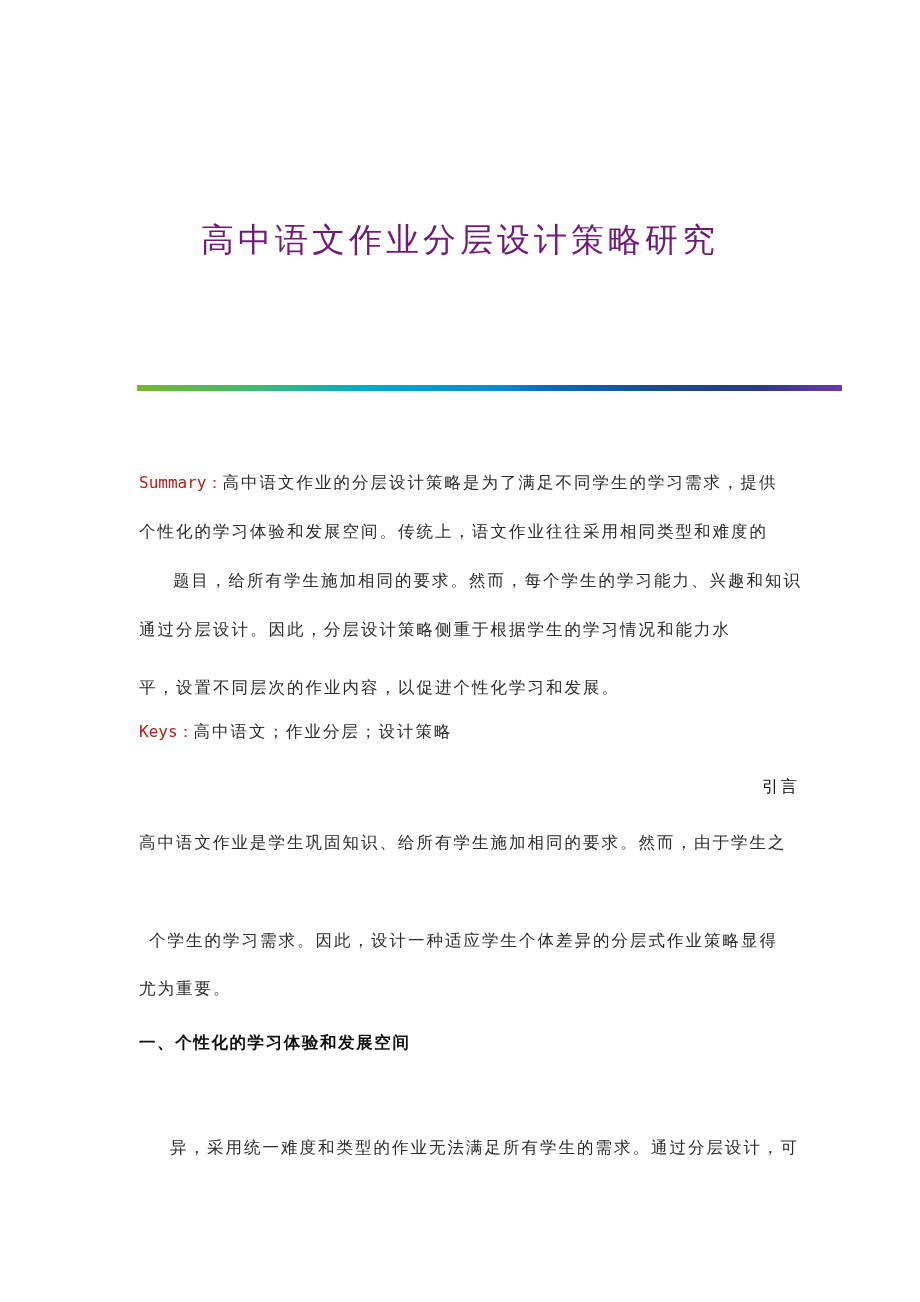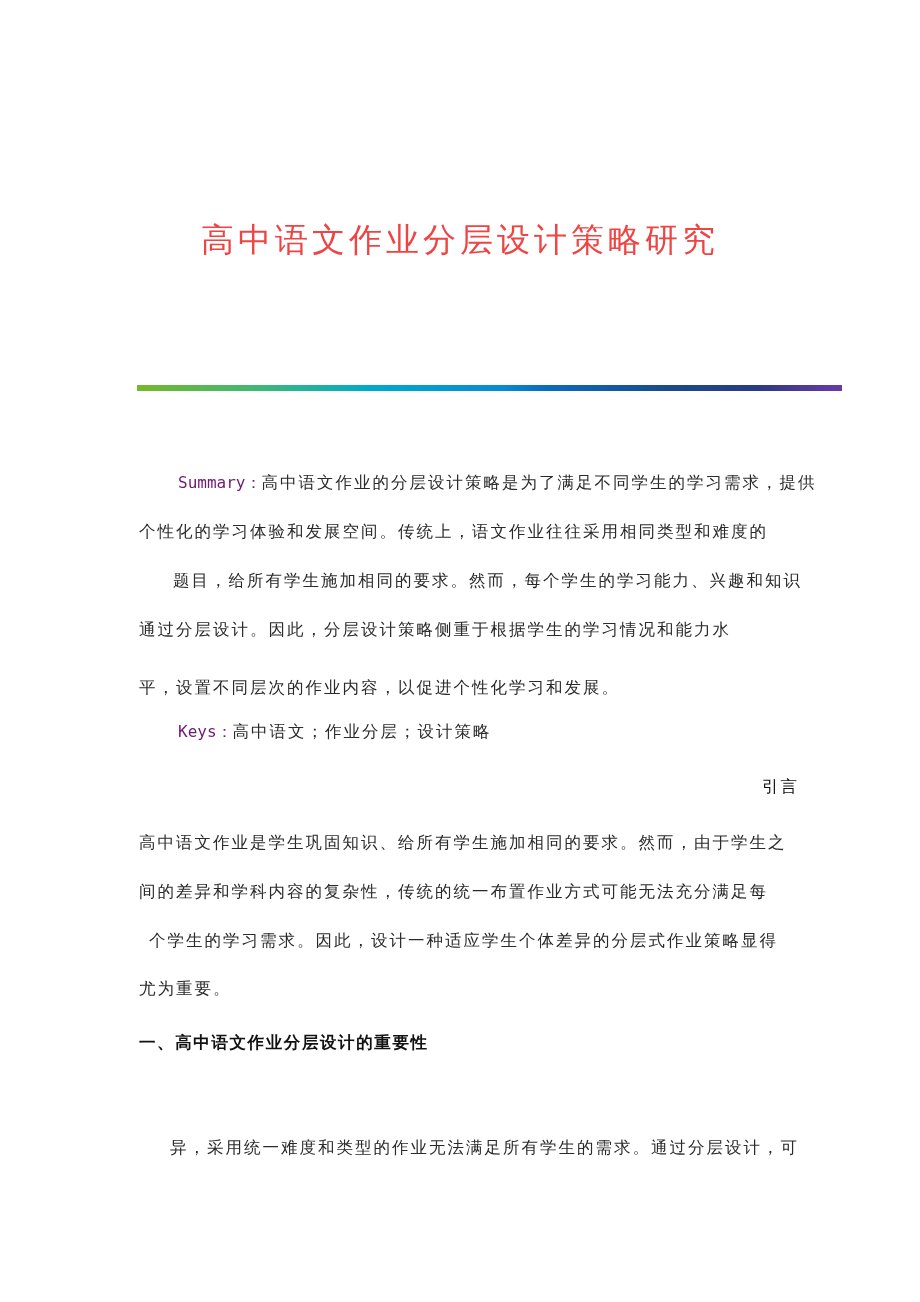--- a/index.html
+++ b/index.html
@@ -24,21 +24,21 @@
     }
     .title {
       position: absolute;
       left: 0;
       width: 920px;
       top: 218px;
       text-align: center;
       font-family: "DejaVu Sans", "Liberation Sans", sans-serif;
       font-size: 33px;
       letter-spacing: 4px;
-      color: #ef4444;
+      color: #701a75;
       line-height: 44px;
       margin: 0;
       font-weight: normal;
     }
     .divider {
       position: absolute;
       left: 137px;
       top: 385px;
       width: 705px;
       height: 6px;
@@ -52,22 +52,21 @@
       font-family: "DejaVu Sans", "Liberation Sans", sans-serif;
       font-size: 16.5px;
       letter-spacing: 2px;
       line-height: 24px;
       color: #2a2a2a;
     }
     .line .lat {
       font-family: "DejaVu Sans Mono", "Liberation Mono", monospace;
       font-size: 16px;
       letter-spacing: 0;
-      color: #701a75;
-      margin-left: 39px;
+      color: #b91c1c;
     }
     .line.strong {
       color: #111;
       text-align: right;
     }
     .line.bold {
       font-weight: bold;
       color: #111;
       letter-spacing: 1.6px;
     }
@@ -85,21 +84,20 @@
   <div class="line" style="top:520px;">个性化的学习体验和发展空间。传统上，语文作业往往采用相同类型和难度的</div>
   <div class="line" style="top:569px;margin-left:34px;">题目，给所有学生施加相同的要求。然而，每个学生的学习能力、兴趣和知识</div>
   <div class="line" style="top:618px;">通过分层设计。因此，分层设计策略侧重于根据学生的学习情况和能力水</div>
   <div class="line" style="top:676px;">平，设置不同层次的作业内容，以促进个性化学习和发展。</div>
 
   <div class="line" style="top:720px;"><span class="lat">Keys：</span><span>高中语文；作业分层；设计策略</span></div>
 
   <div class="line strong" style="top:775px;">引言</div>
 
   <div class="line" style="top:831px;">高中语文作业是学生巩固知识、给所有学生施加相同的要求。然而，由于学生之</div>
-  <div class="line" style="top:880px;">间的差异和学科内容的复杂性，传统的统一布置作业方式可能无法充分满足每</div>
   <div class="line" style="top:929px;margin-left:10px;">个学生的学习需求。因此，设计一种适应学生个体差异的分层式作业策略显得</div>
   <div class="line" style="top:977px;">尤为重要。</div>
 
-  <div class="line bold" style="top:1031px;">一、高中语文作业分层设计的重要性</div>
+  <div class="line bold" style="top:1031px;">一、个性化的学习体验和发展空间</div>
 
   <div class="line" style="top:1136px;text-align:right;">异，采用统一难度和类型的作业无法满足所有学生的需求。通过分层设计，可</div>
 
 </div>
 
 </body></html>

